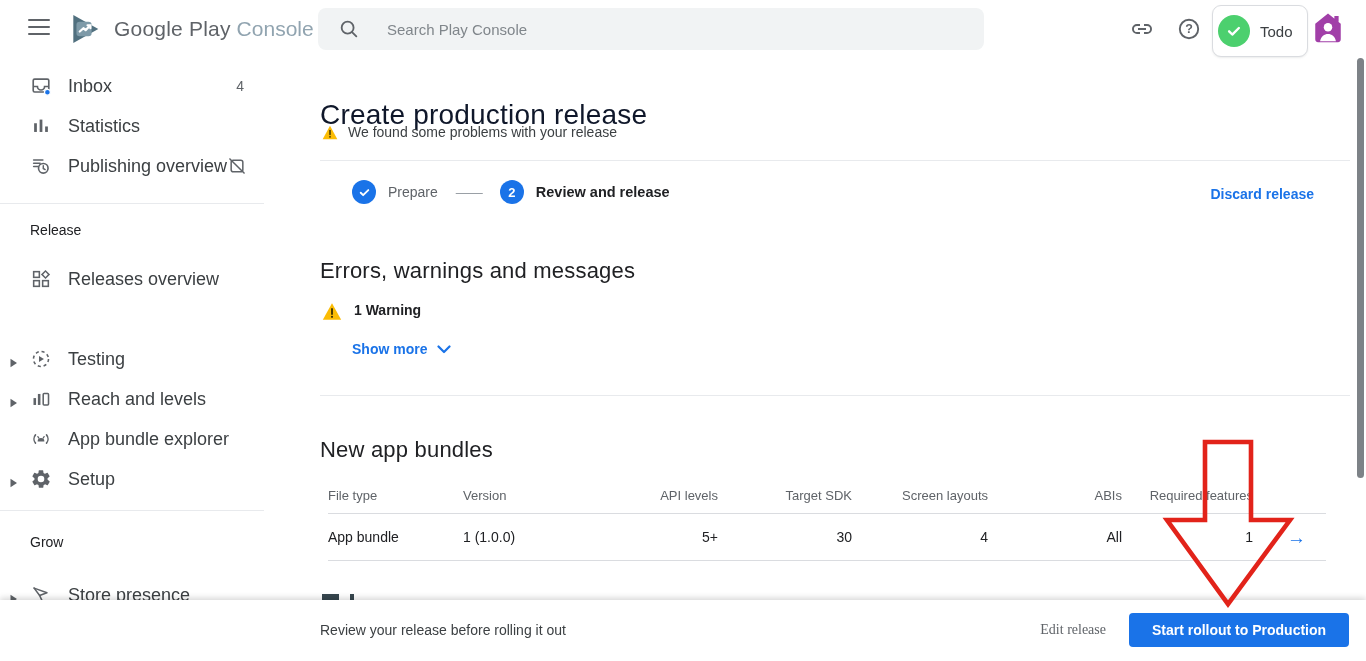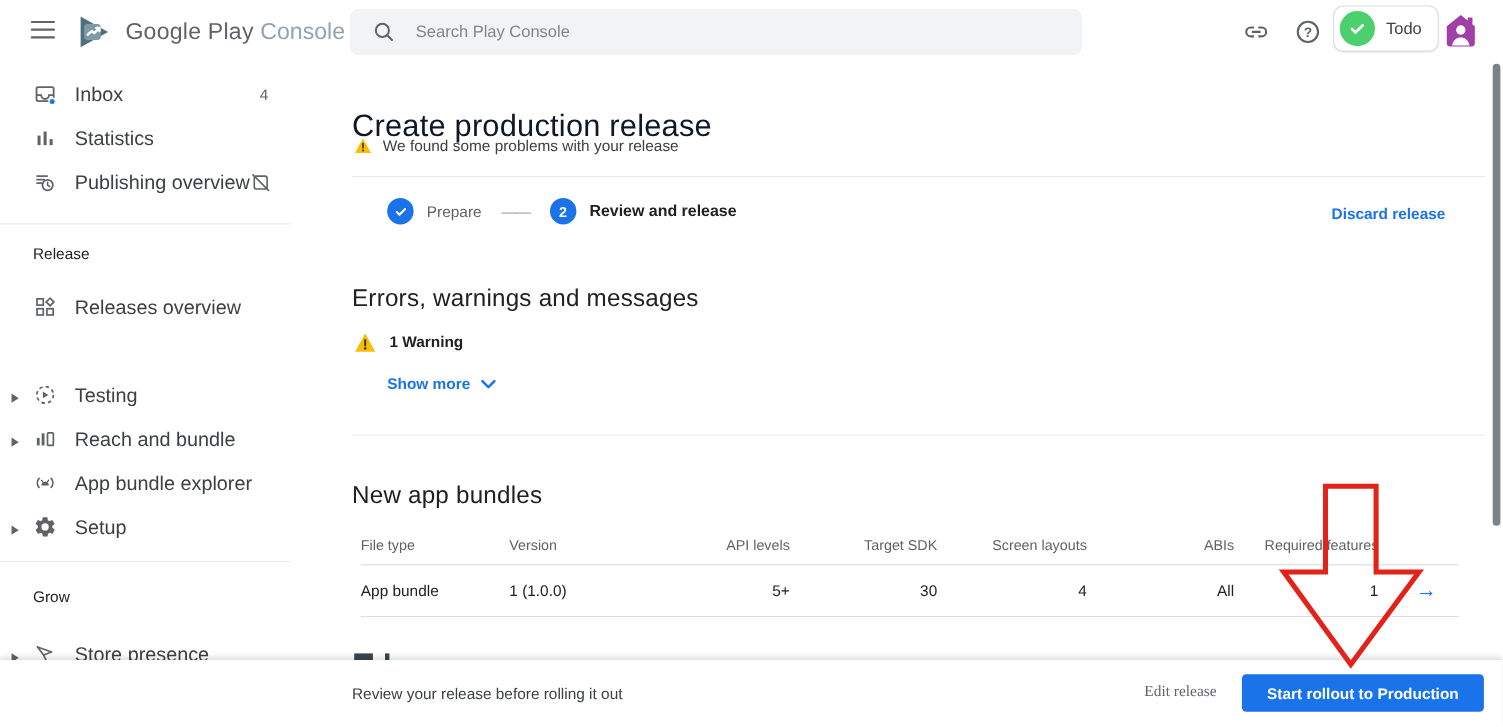--- a/index.html
+++ b/index.html
@@ -6,24 +6,24 @@
   .frame{position:relative;width:1366px;height:661px;overflow:hidden;background:#fff;}
 
   
   .topbar{position:absolute;left:0;top:0;width:1366px;height:58px;background:#fff;z-index:30;}
   .hamburger{position:absolute;left:28px;top:19px;width:24px;height:20px;border:0;background:none;cursor:pointer;padding:0;}
   .hamburger span{display:block;width:22px;height:2.4px;background:#5f6368;margin:0 0 4.6px 0;border-radius:1px;}
   .logo{position:absolute;left:66px;top:9px;display:flex;align-items:center;gap:10px;}
   .logo-text{font-size:21px;color:#5f6368;font-weight:500;letter-spacing:.2px;}
   .logo-suffix{font-size:21px;color:#91a4b0;font-weight:400;margin-left:-4px;}
   .searchbox{position:absolute;left:318px;top:8px;width:666px;height:42px;background:#f1f3f4;border-radius:8px;display:flex;align-items:center;padding-left:20px;box-sizing:border-box;}
-  .searchbox input{border:0;background:transparent;outline:none;font-size:15px;color:#4d7c0f;margin-left:16px;width:520px;font-family:"Liberation Sans",sans-serif;}
+  .searchbox input{border:0;background:transparent;outline:none;font-size:15px;color:#4d7c0f;margin-left:25px;width:520px;font-family:"Liberation Sans",sans-serif;}
   .searchbox input::placeholder{color:#80868b;}
   .tb-icon{position:absolute;top:17px;width:24px;height:24px;cursor:pointer;}
-  .todo-chip{position:absolute;left:1212px;top:5px;height:42px;background:#fff;border:1px solid #dadce0;border-radius:9px;display:flex;align-items:center;padding:0 14px 0 5px;gap:10px;box-sizing:border-box;cursor:pointer;box-shadow:0 1px 2px rgba(60,64,67,.1);}
+  .todo-chip{position:absolute;left:1212px;top:5px;height:52px;background:#fff;border:1px solid #dadce0;border-radius:9px;display:flex;align-items:center;padding:0 14px 0 5px;gap:10px;box-sizing:border-box;cursor:pointer;box-shadow:0 1px 2px rgba(60,64,67,.1);}
   .todo-check{width:32px;height:32px;border-radius:50%;background:#4cd06e;display:flex;align-items:center;justify-content:center;}
   .todo-label{font-size:15px;color:#3c4043;}
   .avatar{position:absolute;left:1311px;top:11px;width:34px;height:34px;cursor:pointer;}
 
   
   .sidebar{position:absolute;left:0;top:58px;width:264px;height:542px;background:#fff;z-index:10;}
   .sitem{position:absolute;left:0;width:264px;height:40px;display:flex;align-items:center;padding-left:30px;box-sizing:border-box;cursor:pointer;}
   .sitem .ic{width:22px;height:22px;flex:0 0 22px;display:flex;align-items:center;justify-content:center;}
   .sitem .lbl{font-size:18px;color:#3c4043;margin-left:16px;white-space:nowrap;}
   .sitem .badge{margin-left:auto;margin-right:20px;font-size:14px;color:#5f6368;}
@@ -215,21 +215,21 @@
             <path d="M1.5 0.8 L8 5 L1.5 9.2 Z" fill="#5f6368"></path>
           </svg>
       </span>
       <span class="ic">
         <svg width="22" height="22" viewBox="0 0 24 24">
           <rect x="3.8" y="11" width="2.8" height="7.5" fill="#5f6368"></rect>
           <rect x="8.6" y="6.5" width="2.8" height="12" fill="#5f6368"></rect>
           <rect x="14.4" y="6" width="5.8" height="12.5" rx="1" fill="none" stroke="#5f6368" stroke-width="1.7"></rect>
         </svg>
       </span>
-      <span class="lbl">Reach and bundle</span>
+      <span class="lbl">Reach and levels</span>
     </div>
 
     <div class="sitem" style="top:361px;">
       <span class="ic">
         <svg width="22" height="22" viewBox="0 0 24 24">
           <path d="M6 7.5 c-2.2 2.6-2.2 6.4 0 9 M18 7.5 c2.2 2.6 2.2 6.4 0 9" fill="none" stroke="#5f6368" stroke-width="1.7" stroke-linecap="round"></path>
           <path d="M8.3 14.6 a3.7 3.7 0 0 1 7.4 0 z" fill="#5f6368"></path>
           <path d="M9.6 10.9 L8.6 9.4 M14.4 10.9 l1-1.5" stroke="#5f6368" stroke-width="1.4" stroke-linecap="round"></path>
         </svg>
       </span>

